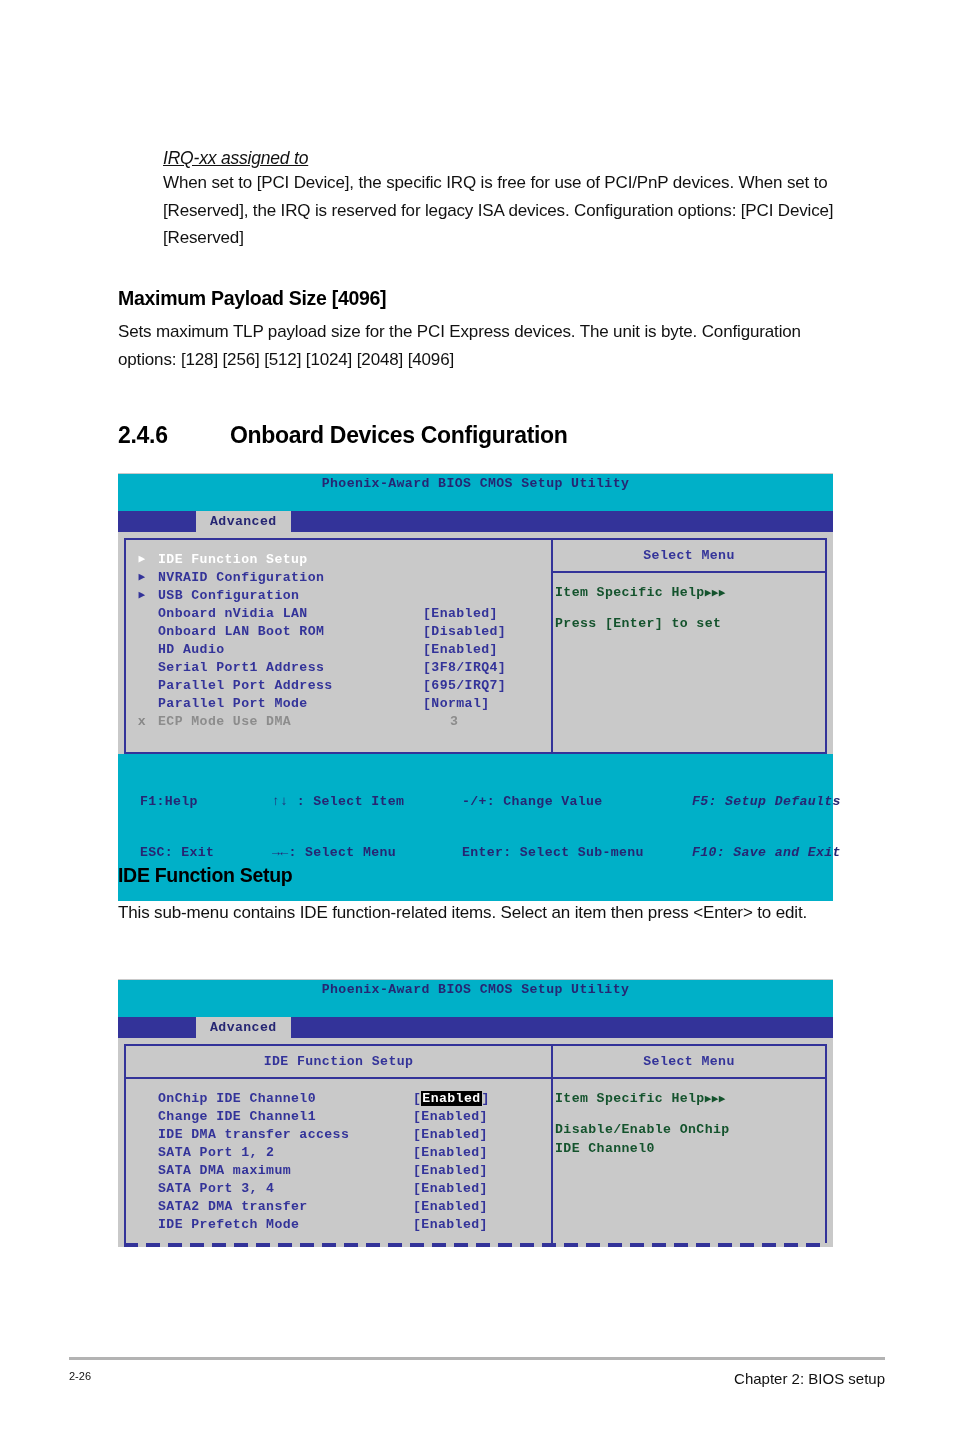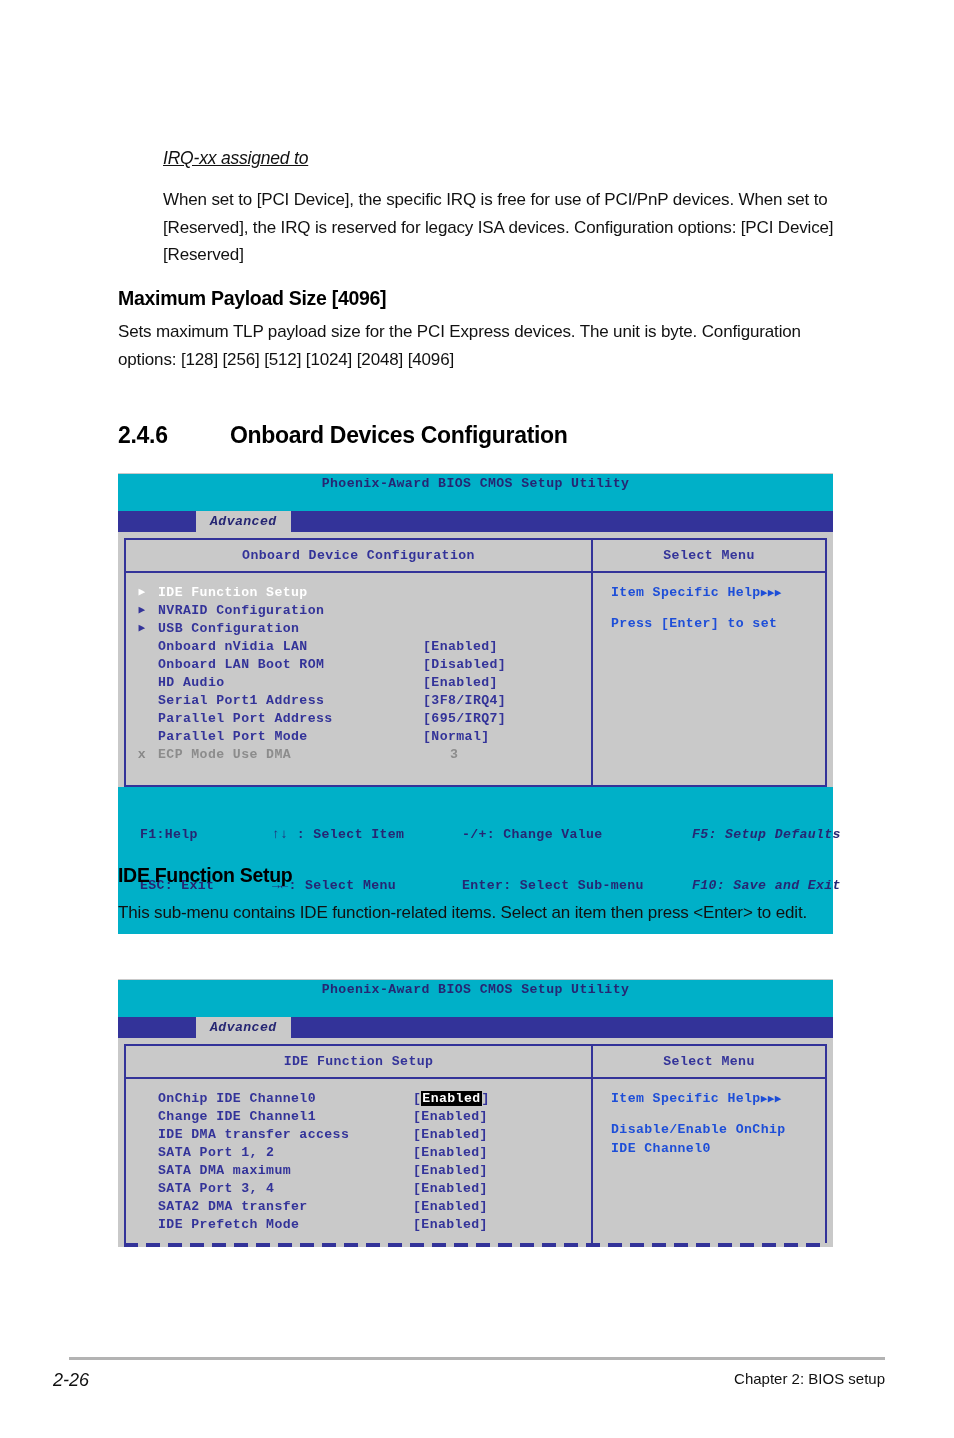--- a/index.html
+++ b/index.html
@@ -83,35 +83,34 @@
   .bios-tab {
     background: #c9c9c9;
     color: #262673;
     font-family: "Liberation Mono", monospace;
     font-size: 13.2px;
     font-weight: bold;
     letter-spacing: 0.4px;
     padding: 0 14px;
     display: flex;
     align-items: center;
-    font-style: italic;
   }
   .tab-spacer-right { flex: 1 1 auto; }
 
   .bios-body {
     padding: 6px 6px 0 6px;
     background: #c9c9c9;
   }
   .panels {
     display: flex;
     border: 2px solid #333399;
     background: #c9c9c9;
   }
   .panel-main { flex: 1 1 auto; border-right: 2px solid #333399; }
-  .panel-side { width: 232px; flex: none; }
+  .panel-side { width: 272px; flex: none; }
 
   .panel-head {
     font-family: "Liberation Mono", monospace;
     font-size: 13.2px;
     font-weight: bold;
     color: #333399;
     text-align: center;
     letter-spacing: 0.4px;
     padding: 8px 0 8px 0;
     border-bottom: 2px solid #333399;
@@ -151,24 +150,24 @@
   .opt-row.dim { color: #8c8c8c; font-weight: bold; }
   .opt-row.sel .opt-label { color: #ffffff; }
   .opt-row.sel .opt-arrow { color: #ffffff; }
 
   .hl { background: #000000; color: #ffffff; padding: 0 1px; }
 
   .side-text {
     font-family: "Liberation Mono", monospace;
     font-size: 13.2px;
     font-weight: bold;
-    color: #1d4ed8;
+    color: #14532d;
     letter-spacing: 0.4px;
     line-height: 19px;
-    padding-left: 18px;
+    padding-left: 2px;
     white-space: pre;
   }
   .side-gap { height: 11px; }
 
   .bios-footer {
     background: #00b0c8;
     color: #262673;
     font-family: "Liberation Mono", monospace;
     font-size: 13.2px;
     font-weight: bold;
@@ -192,37 +191,37 @@
 
   
   .pg-rule {
     position: absolute;
     left: 69px; top: 1357px;
     width: 816px; height: 3px;
     background: #b3b3b3;
   }
   .pg-num {
     position: absolute;
-    left: 53px; top: 1370px;
-    font-size: 18px; color: #111; font-style: italic;
+    left: 69px; top: 1370px;
+    font-size: 11px; color: #111;
   }
   .pg-chapter {
     position: absolute;
     right: 69px; top: 1370px;
     font-size: 15px; color: #111;
   }
 </style>
 </head>
 <body>
 
 <div class="page">
 
   <div class="prose-block" style="left:163px; top:148px; width:700px;">
     <div class="sub-head">IRQ-xx assigned to</div>
-    <div class="body-text" style="margin-top:17px; width:672px;">When set to [PCI Device], the specific IRQ is free for use of PCI/PnP devices. When set to [Reserved], the IRQ is reserved for legacy ISA devices. Configuration options: [PCI Device] [Reserved]</div>
+    <div class="body-text" style="width:672px;">When set to [PCI Device], the specific IRQ is free for use of PCI/PnP devices. When set to [Reserved], the IRQ is reserved for legacy ISA devices. Configuration options: [PCI Device] [Reserved]</div>
   </div>
 
   <div class="prose-block" style="left:118px; top:287px; width:760px;">
     <div class="h-bold">Maximum Payload Size [4096]</div>
     <div class="body-text" style="margin-top:8px; width:700px;">Sets maximum TLP payload size for the PCI Express devices. The unit is byte. Configuration options: [128] [256] [512] [1024] [2048] [4096]</div>
   </div>
 
   <div class="prose-block section-head" style="left:118px; top:422px; width:700px;">
     <span class="num">2.4.6</span>
     <span>Onboard Devices Configuration</span>
@@ -235,21 +234,20 @@
     <div class="bios-tabbar">
       <div class="tab-spacer-left"></div>
       <div class="bios-tab">Advanced</div>
       <div class="tab-spacer-right"></div>
     </div>
 
     <div class="bios-body">
       <div class="panels">
 
         <div class="panel-main">
-          <div class="panel-head">Onboard Device Configuration</div>
           <div class="panel-content" style="height:212px;">
 
             <div class="opt-row sel">
               <span class="opt-arrow">▶</span>
               <span class="opt-label w1">IDE Function Setup</span>
               <span class="opt-value"></span>
             </div>
 
             <div class="opt-row">
               <span class="opt-arrow">▶</span>

